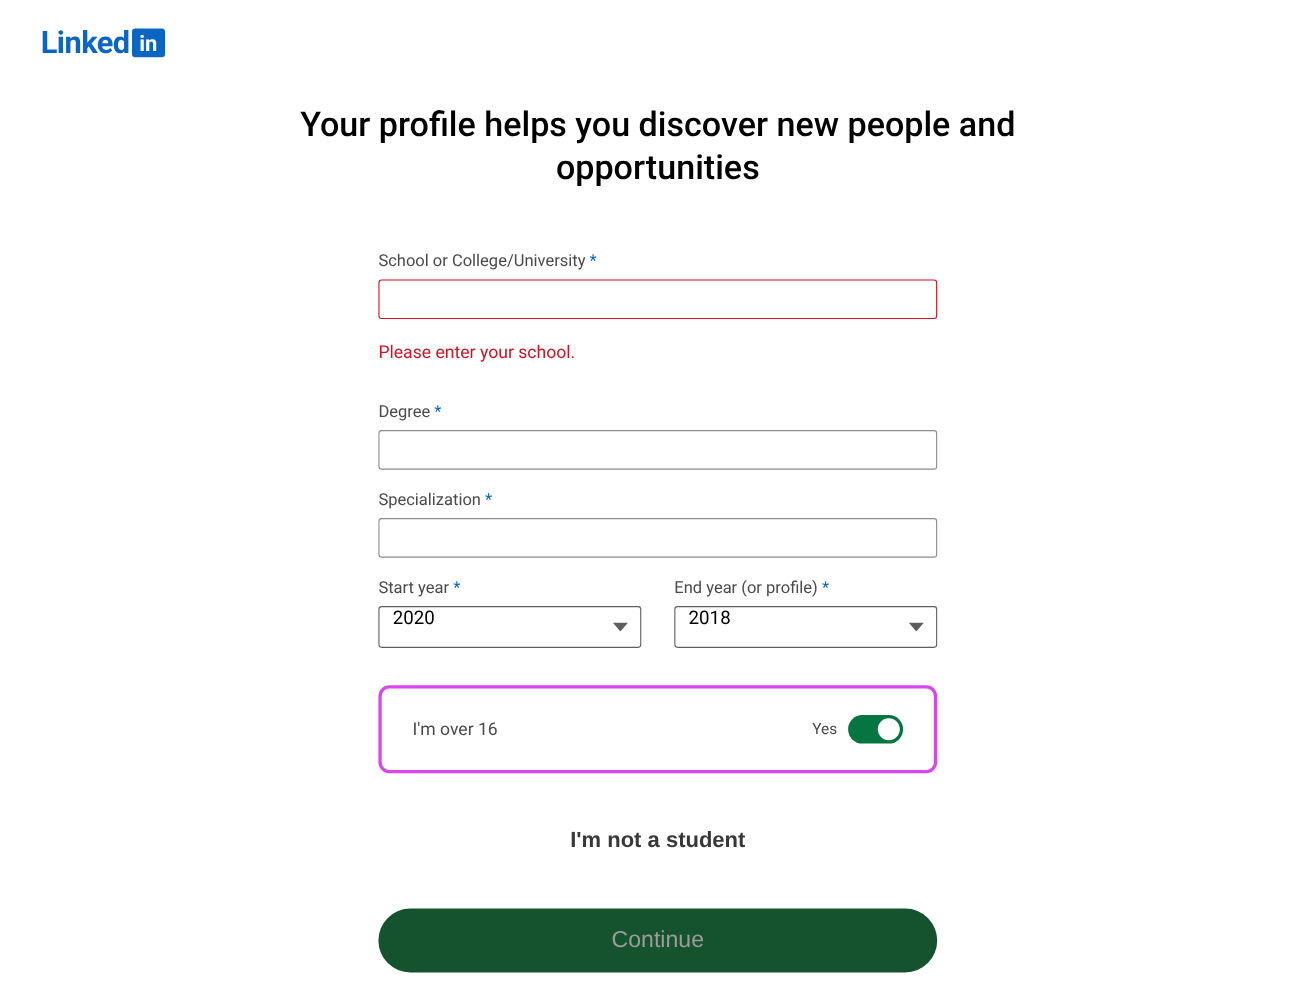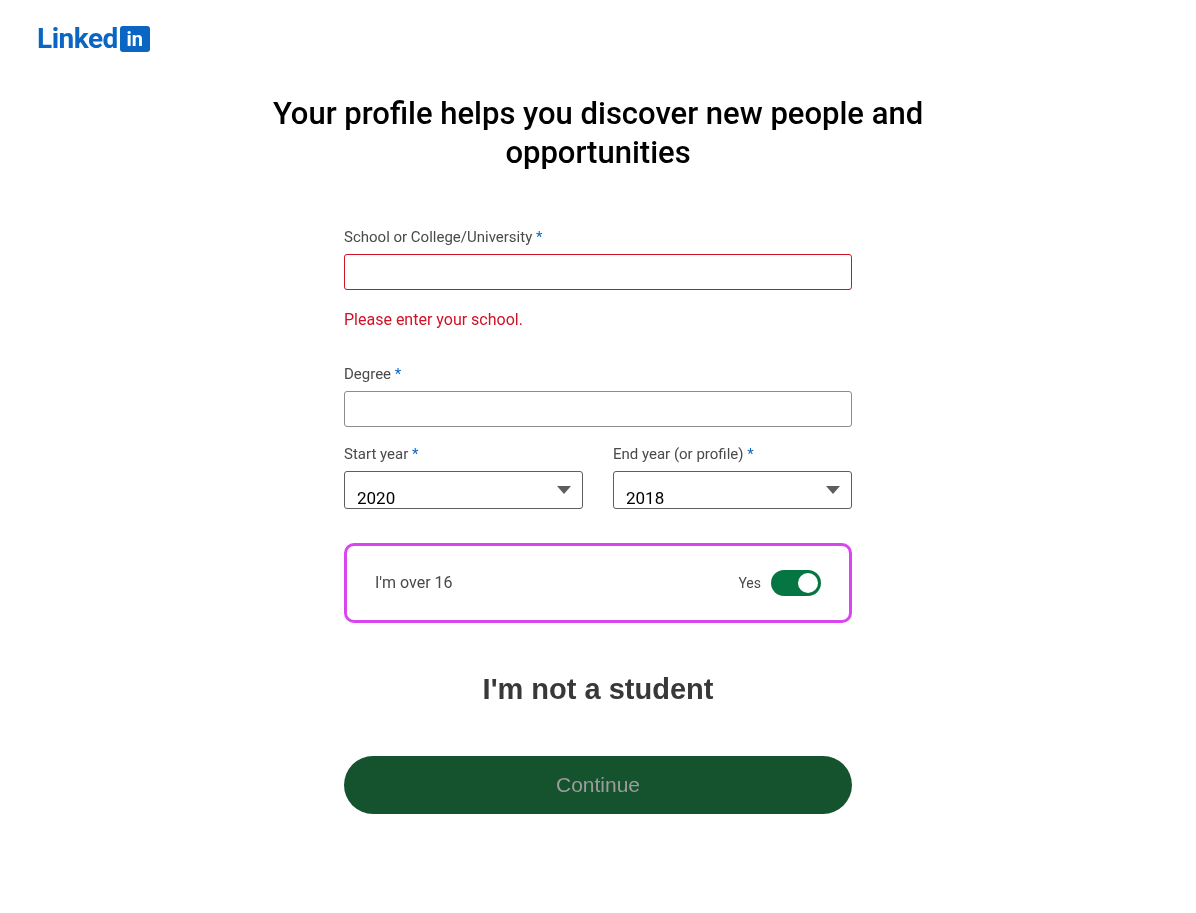--- a/index.html
+++ b/index.html
@@ -120,21 +120,21 @@
     
     .select-input {
       width: 100%;
       height: 38px;
       border: 1px solid #5e5e5e;
       border-radius: 3px;
       padding: 0 12px;
       font-size: 17px;
       background: #ffffff;
       display: flex;
-      align-items: flex-end;
+      align-items: flex-start;
       cursor: pointer;
     }
     
     .caret-down {
       position: absolute;
       right: 12px;
       top: 50%;
       transform: translateY(-50%);
       pointer-events: none;
     }
@@ -186,21 +186,21 @@
       border-radius: 50%;
       position: absolute;
       top: 3px;
       right: 3px;
     }
     
     .not-student-btn {
       display: block;
       width: 100%;
       text-align: center;
-      font-size: 29px;
+      font-size: 20px;
       font-weight: 600;
       color: #383838;
       margin-top: 50px;
       background: none;
       border: none;
       cursor: pointer;
     }
     
     .continue-btn {
       display: block;
@@ -239,20 +239,27 @@
     </div>
 
     <div class="field-group">
       <label class="field-label">
         <span>Degree</span>
         <span class="required">*</span>
       </label>
       <input type="text" class="text-input" value="" style="">
     </div>
 
+    <div class="field-group">
+      <label class="field-label">
+        <span>Specialization</span>
+        <span class="required">*</span>
+      </label>
+      <input type="text" class="text-input" value="" style="">
+    </div>
 
     <div class="year-row">
       <div class="year-col">
         <label class="field-label">
           <span>Start year</span>
           <span class="required">*</span>
         </label>
         <div class="select-wrapper">
           <div class="select-input">
             <span>2020</span>

